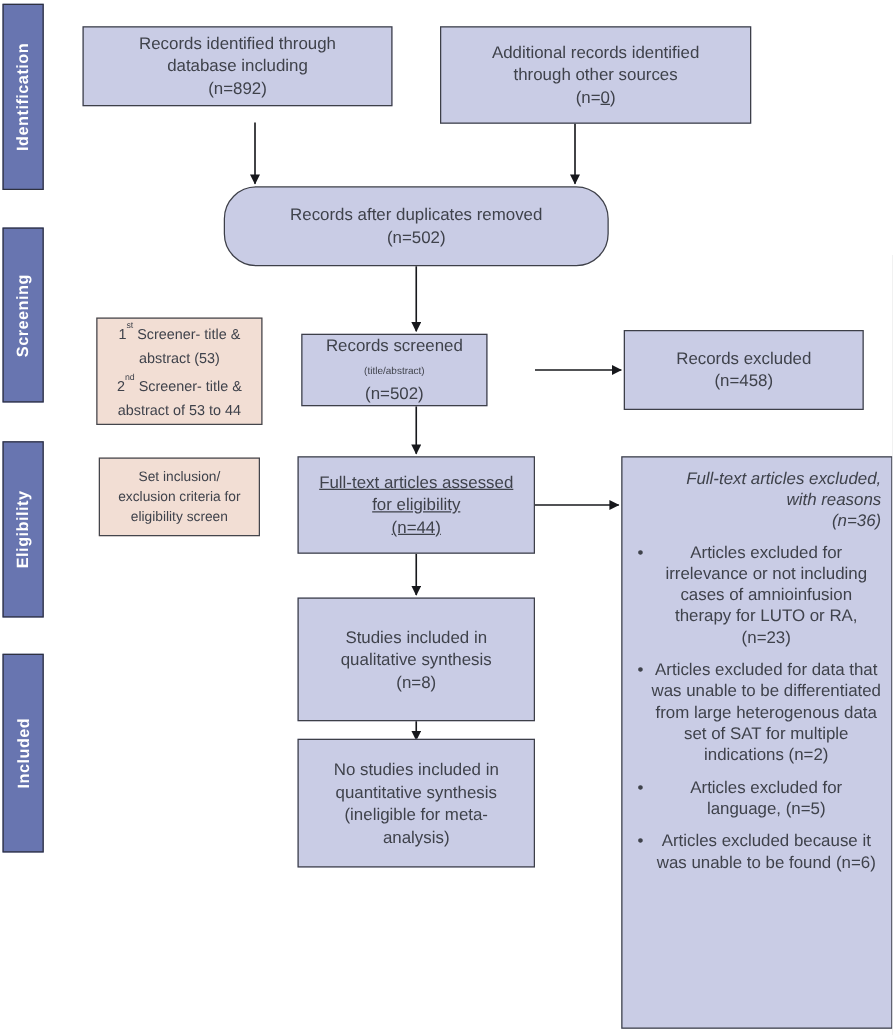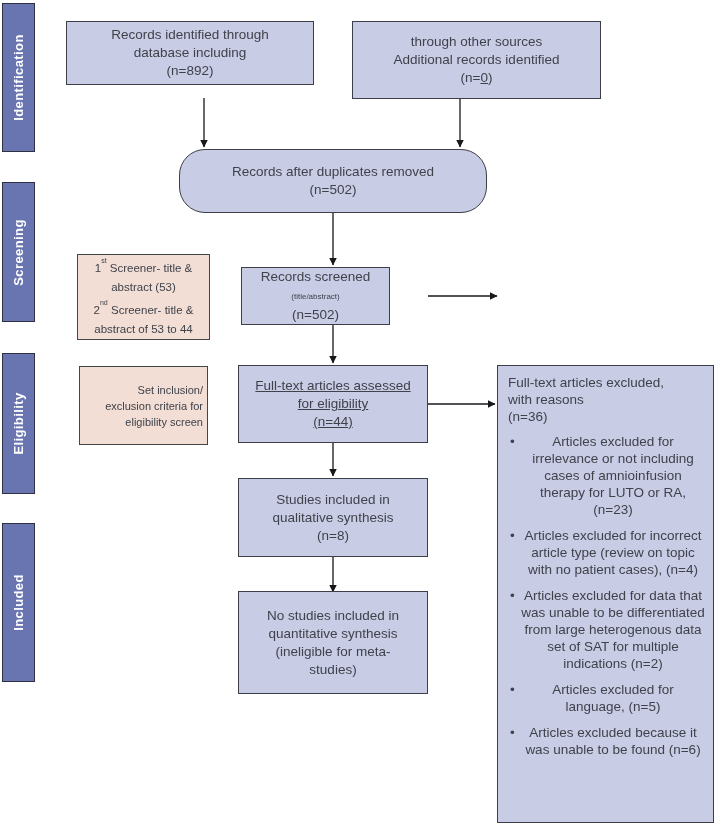--- a/index.html
+++ b/index.html
@@ -43,21 +43,21 @@
   }
   .note.criteria{line-height:16px;font-size:11px;}
   sup.ord{font-size:7px;position:relative;top:-4px;}
   
   #reasons-box{
     position:absolute;left:497px;top:365px;width:217px;height:458px;
     background:var(--box-fill);border:1.5px solid var(--box-border);
     box-sizing:border-box;font-size:13.5px;line-height:17px;
     padding:8px 8px 6px 10px;
   }
-  #reasons-box .hdr{text-align:left;display:block;}
+  #reasons-box .hdr{text-align:right;display:block;font-style:italic;}
   #reasons-box .bullets{margin-top:8px;}
   .bullet{position:relative;padding-left:13px;margin-bottom:9px;text-align:center;}
   .bullet::before{content:"\2022";position:absolute;left:2px;top:0;}
   
   #arrows{position:absolute;left:0;top:0;width:714px;height:828px;pointer-events:none;}
   #arrows line{stroke:var(--arrow);stroke-width:1.3;}
   #arrows .ah{fill:var(--arrow);}
 </style>
 </head>
 <body>
@@ -93,74 +93,77 @@
     <span class="vtext">Included</span>
   </div>
 
   <div class="box" style="left:66px;top:21px;width:248px;height:64px;">
     <span class="ln">Records identified through</span>
     <span class="ln">database including</span>
     <span class="ln">(n=892)</span>
   </div>
 
   <div class="box" style="left:352px;top:21px;width:249px;height:78px;">
+    <span class="ln">Additional records identified</span>
     <span class="ln">through other sources</span>
-    <span class="ln">Additional records identified</span>
     <span class="ln"><span>(n=</span><span class="u">0</span><span>)</span></span>
   </div>
 
   <div class="box" style="left:179px;top:149px;width:308px;height:64px;border-radius:26px;">
     <span class="ln">Records after duplicates removed</span>
     <span class="ln">(n=502)</span>
   </div>
 
   <div class="note" style="left:77px;top:254px;width:133px;height:86px;">
     <span class="ln"><span>1</span><sup class="ord">st</sup><span> Screener- title &amp;</span></span>
     <span class="ln">abstract (53)</span>
     <span class="ln"><span>2</span><sup class="ord">nd</sup><span> Screener- title &amp;</span></span>
     <span class="ln">abstract of 53 to 44</span>
   </div>
 
   <div class="box" style="left:241px;top:267px;width:149px;height:58px;">
     <span class="ln"><span>Records screened</span> <span class="small">(title/abstract)</span></span>
     <span class="ln">(n=502)</span>
   </div>
 
+  <div class="box" style="left:499px;top:264px;width:192px;height:64px;">
+    <span class="ln">Records excluded</span>
+    <span class="ln">(n=458)</span>
+  </div>
 
-  <div class="note criteria" style="left:79px;top:366px;width:129px;height:79px;align-items:flex-end;">
+  <div class="note criteria" style="left:79px;top:366px;width:129px;height:63px;">
     <span class="ln">Set inclusion/</span>
     <span class="ln">exclusion criteria for</span>
     <span class="ln">eligibility screen</span>
   </div>
 
   <div class="box" style="left:238px;top:365px;width:190px;height:78px;text-decoration:underline;">
     <span class="ln">Full-text articles assessed</span>
     <span class="ln">for eligibility</span>
     <span class="ln">(n=44)</span>
   </div>
 
   <div id="reasons-box">
     <span class="hdr">Full-text articles excluded,</span>
     <span class="hdr">with reasons</span>
     <span class="hdr">(n=36)</span>
     <div class="bullets">
       <div class="bullet">Articles excluded for irrelevance or not including cases of amnioinfusion therapy for LUTO or RA, (n=23)</div>
-      <div class="bullet">Articles excluded for incorrect article type (review on topic with no patient cases), (n=4)</div>
       <div class="bullet">Articles excluded for data that was unable to be differentiated from large heterogenous data set of SAT for multiple indications (n=2)</div>
       <div class="bullet">Articles excluded for language, (n=5)</div>
       <div class="bullet">Articles excluded because it was unable to be found (n=6)</div>
     </div>
   </div>
 
-  <div class="box" style="left:238px;top:478px;width:190px;height:79px;">
+  <div class="box" style="left:238px;top:478px;width:190px;height:99px;">
     <span class="ln">Studies included in</span>
     <span class="ln">qualitative synthesis</span>
     <span class="ln">(n=8)</span>
   </div>
 
   <div class="box" style="left:238px;top:591px;width:190px;height:103px;">
     <span class="ln">No studies included in</span>
     <span class="ln">quantitative synthesis</span>
     <span class="ln">(ineligible for meta-</span>
-    <span class="ln">studies)</span>
+    <span class="ln">analysis)</span>
   </div>
 
 </div>
 
 </body></html>

